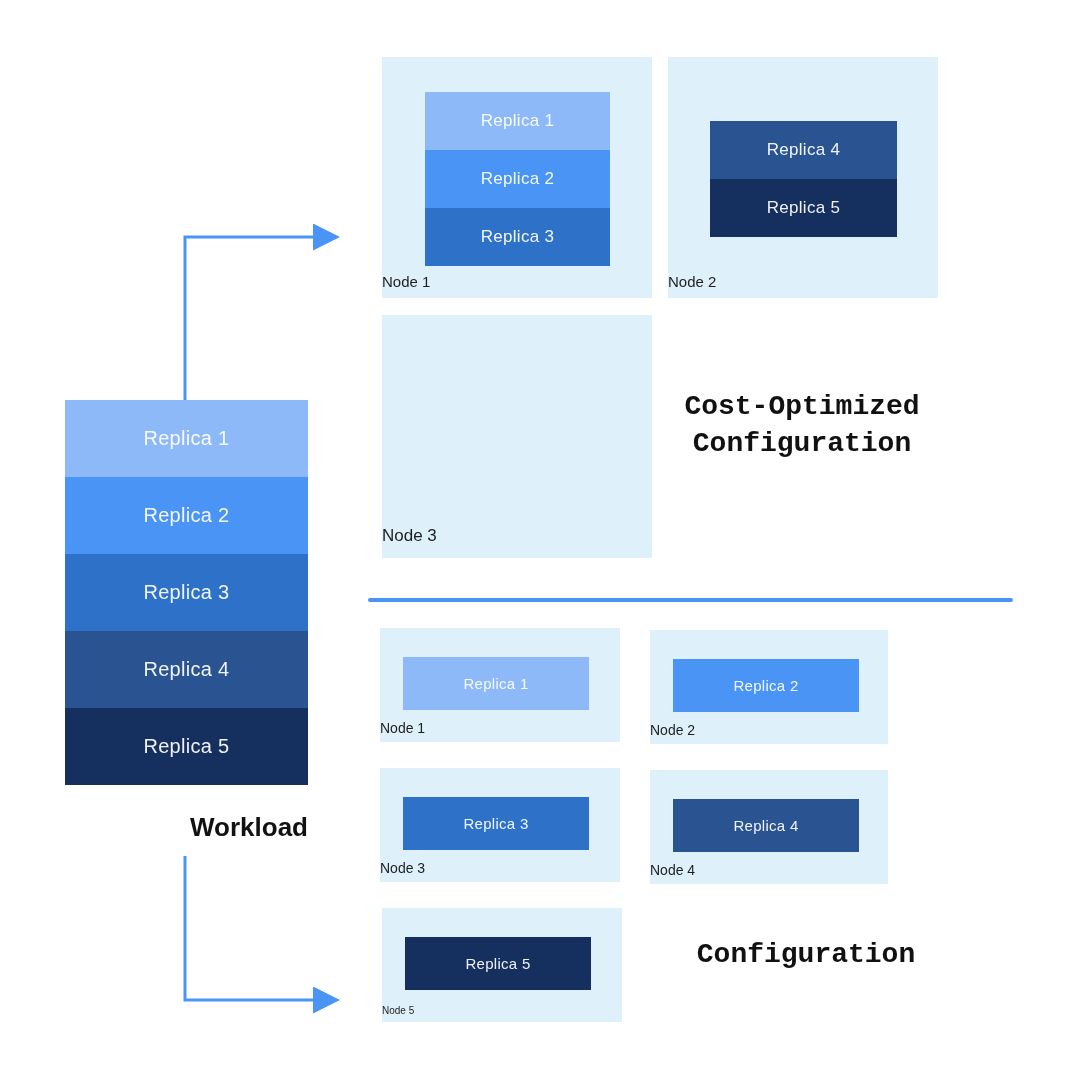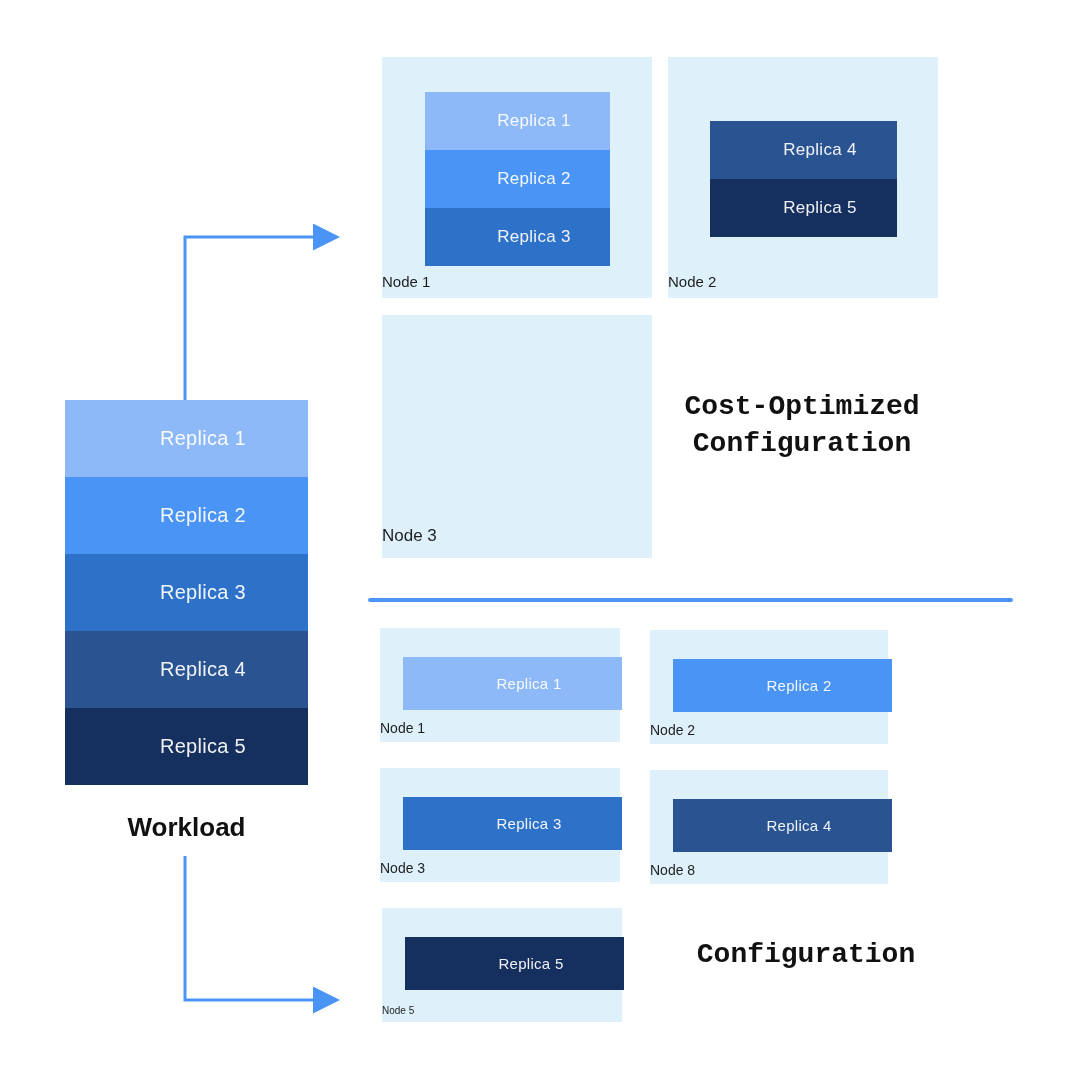--- a/index.html
+++ b/index.html
@@ -5,24 +5,24 @@
   html,body{margin:0;padding:0;background:#ffffff;}
   .canvas{
     position:relative;width:1080px;height:1080px;background:#ffffff;
     font-family:"Liberation Sans",sans-serif;overflow:hidden;
   }
   
   .stack{position:absolute;left:65px;top:400px;width:243px;display:flex;flex-direction:column;}
   .stack .replica{height:77px;font-size:20px;}
   .replica{
     display:flex;align-items:center;justify-content:center;
-    color:rgba(255,255,255,0.93);letter-spacing:.3px;padding-left:33px;
+    color:rgba(255,255,255,0.93);letter-spacing:.3px;
   }
   .workload-label{
-    position:absolute;left:65px;top:812px;width:243px;text-align:center;
+    position:absolute;left:65px;top:812px;width:243px;text-align:right;
     font-size:26px;font-weight:bold;color:#111111;
   }
   
   .node{position:absolute;background:#def1fb;}
   .node-label{
     position:absolute;left:0;bottom:8px;width:100%;text-align:left;
     font-size:15px;color:#1e1e1e;
   }
   
   .co-stack{position:absolute;left:43px;top:35px;width:185px;display:flex;flex-direction:column;}
@@ -101,21 +101,21 @@
     <div class="node-label" style="bottom:6px;font-size:14px;">Node 2</div>
   </div>
 
   <div class="node" style="left:380px;top:768px;width:240px;height:114px;">
     <div class="replica li-bar" style="background: rgb(46, 113, 201);">Replica 3</div>
     <div class="node-label" style="bottom:6px;font-size:14px;">Node 3</div>
   </div>
 
   <div class="node" style="left:650px;top:770px;width:238px;height:114px;">
     <div class="replica li-bar" style="background: rgb(42, 83, 145);">Replica 4</div>
-    <div class="node-label" style="bottom:6px;font-size:14px;">Node 8</div>
+    <div class="node-label" style="bottom:6px;font-size:14px;">Node 4</div>
   </div>
 
   <div class="node" style="left:382px;top:908px;width:240px;height:114px;">
     <div class="replica li-bar" style="background: rgb(21, 47, 94);">Replica 5</div>
     <div class="node-label" style="bottom:6px;font-size:10px;">Node 5</div>
   </div>
 
   <div class="section-title" style="left:655px;top:936px;width:302px;">
     <div>Configuration</div>
   </div>

